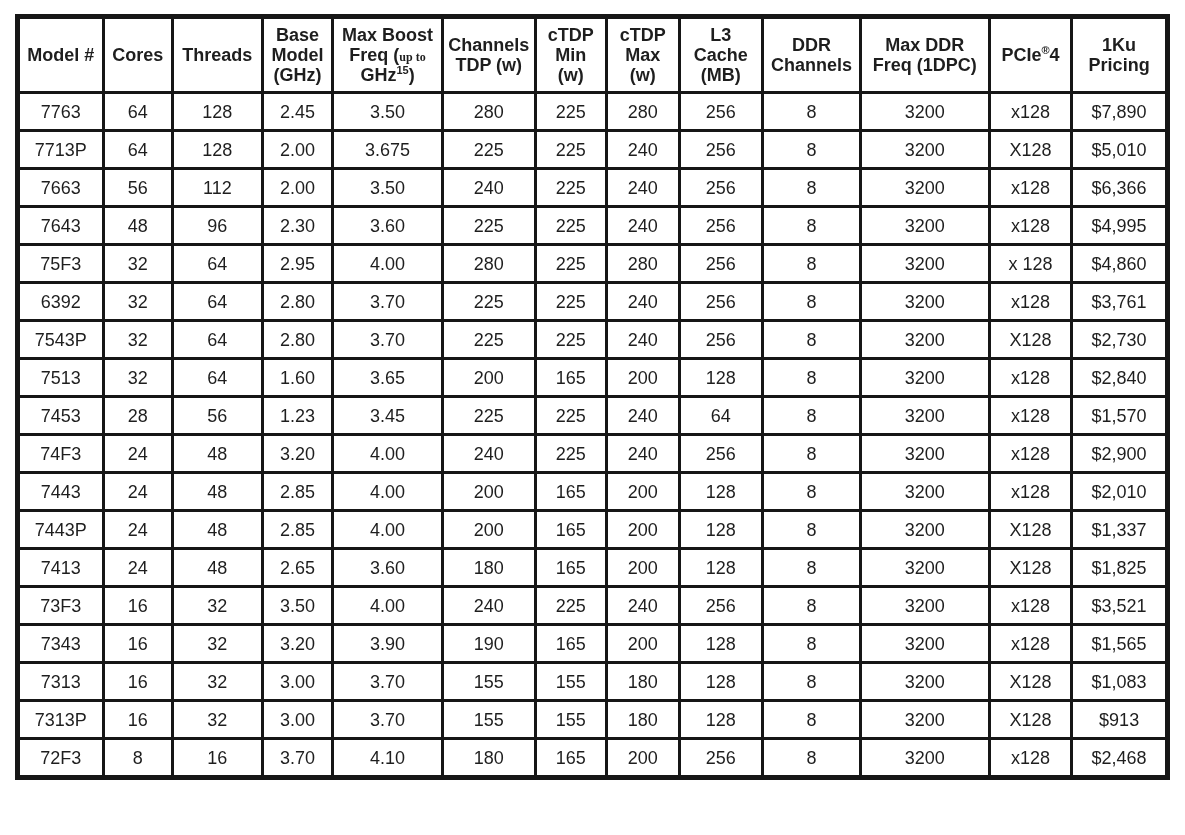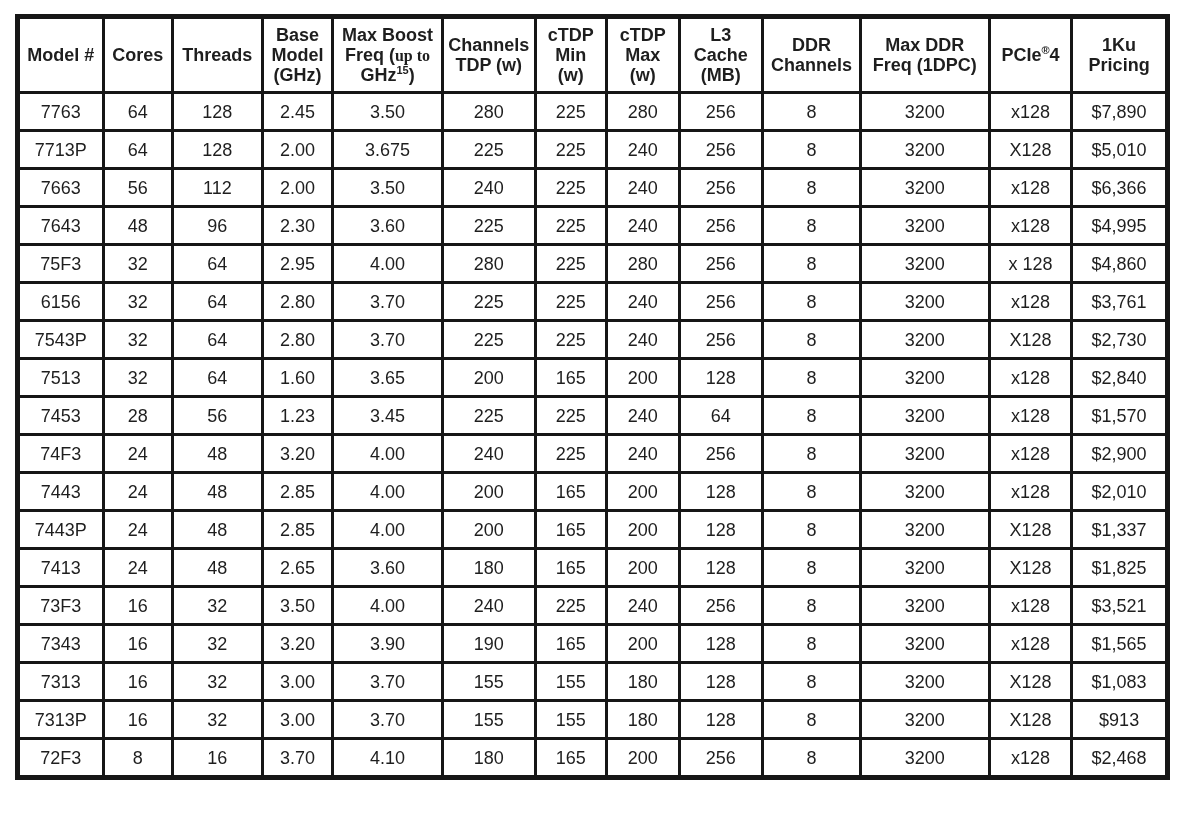--- a/index.html
+++ b/index.html
@@ -36,21 +36,21 @@
     font-weight: normal;
     line-height: 1.0;
     height: 33px;
   }
   .spec-table sup {
     font-size: 11px;
     line-height: 0;
   }
   .hdr-serif {
     font-family: "Liberation Serif", serif;
-    font-size: 16px;
+    font-size: 12px;
   }
   
   col.c-model        { width: 85px; }
   col.c-cores        { width: 69px; }
   col.c-threads      { width: 89px; }
   col.c-base_freq    { width: 70px; }
   col.c-max_boost    { width: 109px; }
   col.c-default_tdp  { width: 92px; }
   col.c-ctdp_min     { width: 71px; }
   col.c-ctdp_max     { width: 72px; }
@@ -166,21 +166,21 @@
         <td>280</td>
         <td>225</td>
         <td>280</td>
         <td>256</td>
         <td>8</td>
         <td>3200</td>
         <td>x 128</td>
         <td>$4,860</td>
       </tr>
       <tr>
-        <td>6156</td>
+        <td>6392</td>
         <td>32</td>
         <td>64</td>
         <td>2.80</td>
         <td>3.70</td>
         <td>225</td>
         <td>225</td>
         <td>240</td>
         <td>256</td>
         <td>8</td>
         <td>3200</td>

